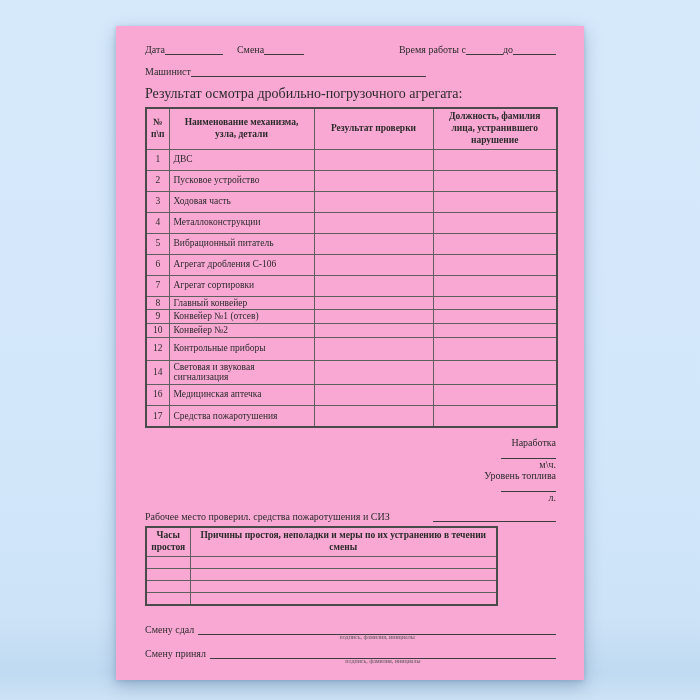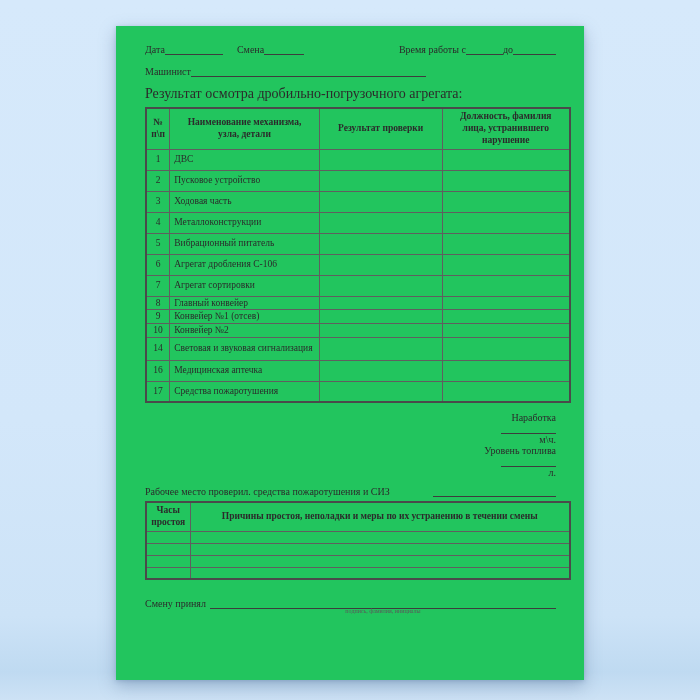--- a/index.html
+++ b/index.html
@@ -3,33 +3,33 @@
 <meta charset="utf-8">
 <style>
   html,body{margin:0;padding:0;}
   body{
     width:700px;height:700px;position:relative;overflow:hidden;
     font-family:"Liberation Serif","DejaVu Serif",serif;
     background:linear-gradient(180deg,#d6e9fb 0%,#d3e7fa 60%,#cde3f7 88%,#bfdaf1 96%,#cde2f5 100%);
   }
   .paper{
     position:absolute;left:116px;top:26px;width:468px;height:654px;
-    background:#22c55e;
+    background:#f9a8d4;
     box-shadow:0 6px 16px rgba(80,110,150,.40),0 1px 4px rgba(80,110,150,.28);
   }
   .content{padding:18px 28px 0 29px;color:#2b2b2b;}
   .line-row{font-size:10px;display:flex;align-items:flex-end;}
   .bl{display:inline-block;height:10px;border-bottom:1px solid #3d3d3d;}
   .gap8{display:inline-block;width:14px;}
   .gap4{display:inline-block;width:6px;}
   .row-top{justify-content:space-between;margin-bottom:11px;}
   .row-top .grp{display:flex;align-items:flex-end;}
   .row-mash{margin-bottom:9px;}
   .section-title{font-size:14px;margin-bottom:5px;}
-  table{border-collapse:collapse;table-layout:fixed;width:426px;}
+  table{border-collapse:collapse;table-layout:fixed;width:353px;}
   table,#t1,#t2{border:2px solid #4a4a4a;}
   th,td{border:1px solid #5f5f5f;font-size:9.5px;line-height:1.12;padding:1px 4px;vertical-align:middle;overflow:hidden;}
   th{font-weight:bold;text-align:center;white-space:pre-line;padding:2px;line-height:1.25;}
   #t1 col.c-num{width:23px;} #t1 col.c-name{width:145px;} #t1 col.c-res{width:119px;} #t1 col.c-fix{width:124px;}
   #t1 thead tr{height:36px;}
   #t1 tbody tr{height:21px;}
   #t1 tbody tr:nth-child(8),#t1 tbody tr:nth-child(9),#t1 tbody tr:nth-child(10){height:13px;}
   #t1 tbody tr:nth-child(11){height:23px;}
   #t1 tbody tr:nth-child(14){height:22px;}
   #t1 tbody tr:nth-child(15){height:24px;}
@@ -150,20 +150,26 @@
             <td></td>
             <td></td>
           </tr>
           <tr>
             <td>10</td>
             <td>Конвейер №2</td>
             <td></td>
             <td></td>
           </tr>
           <tr>
+            <td>12</td>
+            <td>Контрольные приборы</td>
+            <td></td>
+            <td></td>
+          </tr>
+          <tr>
             <td>14</td>
             <td>Световая и звуковая сигнализация</td>
             <td></td>
             <td></td>
           </tr>
           <tr>
             <td>16</td>
             <td>Медицинская аптечка</td>
             <td></td>
             <td></td>
@@ -219,20 +225,26 @@
             <td></td>
             <td></td>
           </tr>
           <tr>
             <td></td>
             <td></td>
           </tr>
         </tbody>
     </table>
 
+    <div class="sig">
+      <span class="lbl">Смену сдал</span>
+      <span class="sline">
+        <span class="cap">подпись, фамилия, инициалы</span>
+      </span>
+    </div>
 
     <div class="sig">
       <span class="lbl">Смену принял</span>
       <span class="sline">
         <span class="cap">подпись, фамилия, инициалы</span>
       </span>
     </div>
 
   </div>
 </div>

